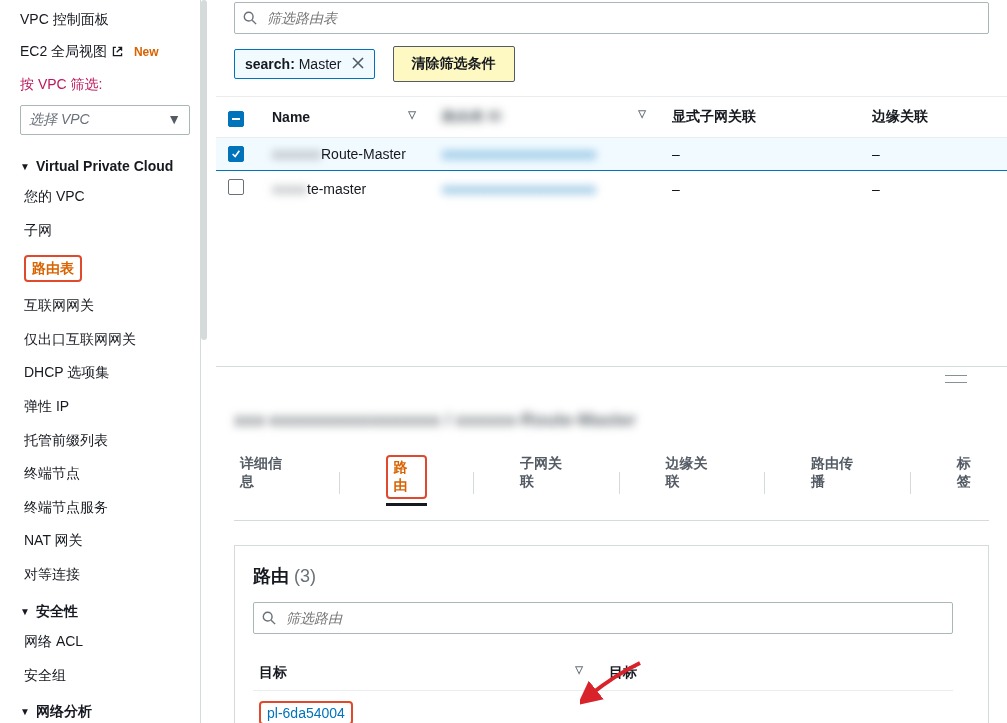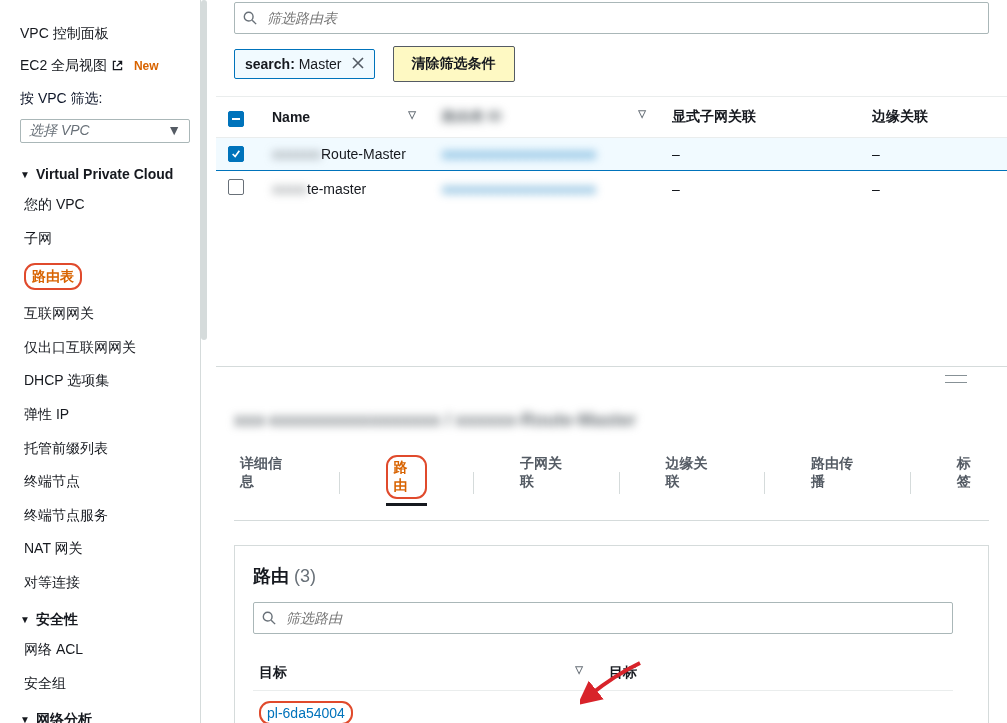--- a/index.html
+++ b/index.html
@@ -1,30 +1,30 @@
 <!DOCTYPE html>
 <html><head>
 <meta charset="utf-8">
 <style>
   * { box-sizing: border-box; }
   html, body { margin: 0; padding: 0; font-family: "Amazon Ember", "Helvetica Neue", Arial, sans-serif; font-size: 14px; color: #16191f; background: #fff; }
   .page { width: 1007px; height: 723px; display: flex; overflow: hidden; position: relative; }
 
   
-  .sidebar { width: 200px; padding: 18px 0 10px 20px; font-size: 14px; line-height: 1.4; }
+  .sidebar { width: 200px; padding: 4px 0 10px 20px; font-size: 14px; line-height: 1.4; }
   .sidebar-item { padding: 6px 0; cursor: pointer; }
   .new-badge { color: #d86300; font-size: 12px; margin-left: 6px; font-weight: bold; }
-  .sidebar-label { color: #0f172a; padding: 6px 0; }
-  .vpc-select { width: 170px; height: 24px; border: 1px solid #aab7b8; border-radius: 2px; display: flex; align-items: center; justify-content: space-between; padding: 0 8px; color: #687078; font-style: italic; margin-top: 4px; margin-bottom: 12px; cursor: pointer; }
+  .sidebar-label { color: #be185d; padding: 6px 0; }
+  .vpc-select { width: 170px; height: 30px; border: 1px solid #aab7b8; border-radius: 2px; display: flex; align-items: center; justify-content: space-between; padding: 0 8px; color: #687078; font-style: italic; margin-top: 4px; margin-bottom: 12px; cursor: pointer; }
   .vpc-select .caret { font-style: normal; color: #545b64; }
   .section-head { font-weight: bold; color: #16191f; padding: 10px 0 4px 0; cursor: pointer; }
   .section-head::before { content: "▼"; display: inline-block; font-size: 10px; margin-right: 6px; transform: translateY(-1px); }
   .nav-item { padding: 7px 0 7px 4px; cursor: pointer; color: #16191f; }
   .nav-item.selected span { color: #d86300; font-weight: bold; }
-  .highlight-box { border: 2px solid #e04a2c; border-radius: 11px; padding: 2px 6px; display: inline-block; }
+  .highlight-box { border: 2px solid #e04a2c; border-radius: 4px; padding: 2px 6px; display: inline-block; }
 
   
   .divider { width: 16px; position: relative; }
   .divider::before { content: ""; position: absolute; left: 0; top: 0; bottom: 0; width: 1px; background: #d5dbdb; }
   .divider::after { content: ""; position: absolute; left: 1px; top: 0; width: 6px; height: 340px; background: #d5dbdb; border-radius: 3px; }
 
   
   .main { flex: 1; display: flex; flex-direction: column; overflow: hidden; }
 
   

